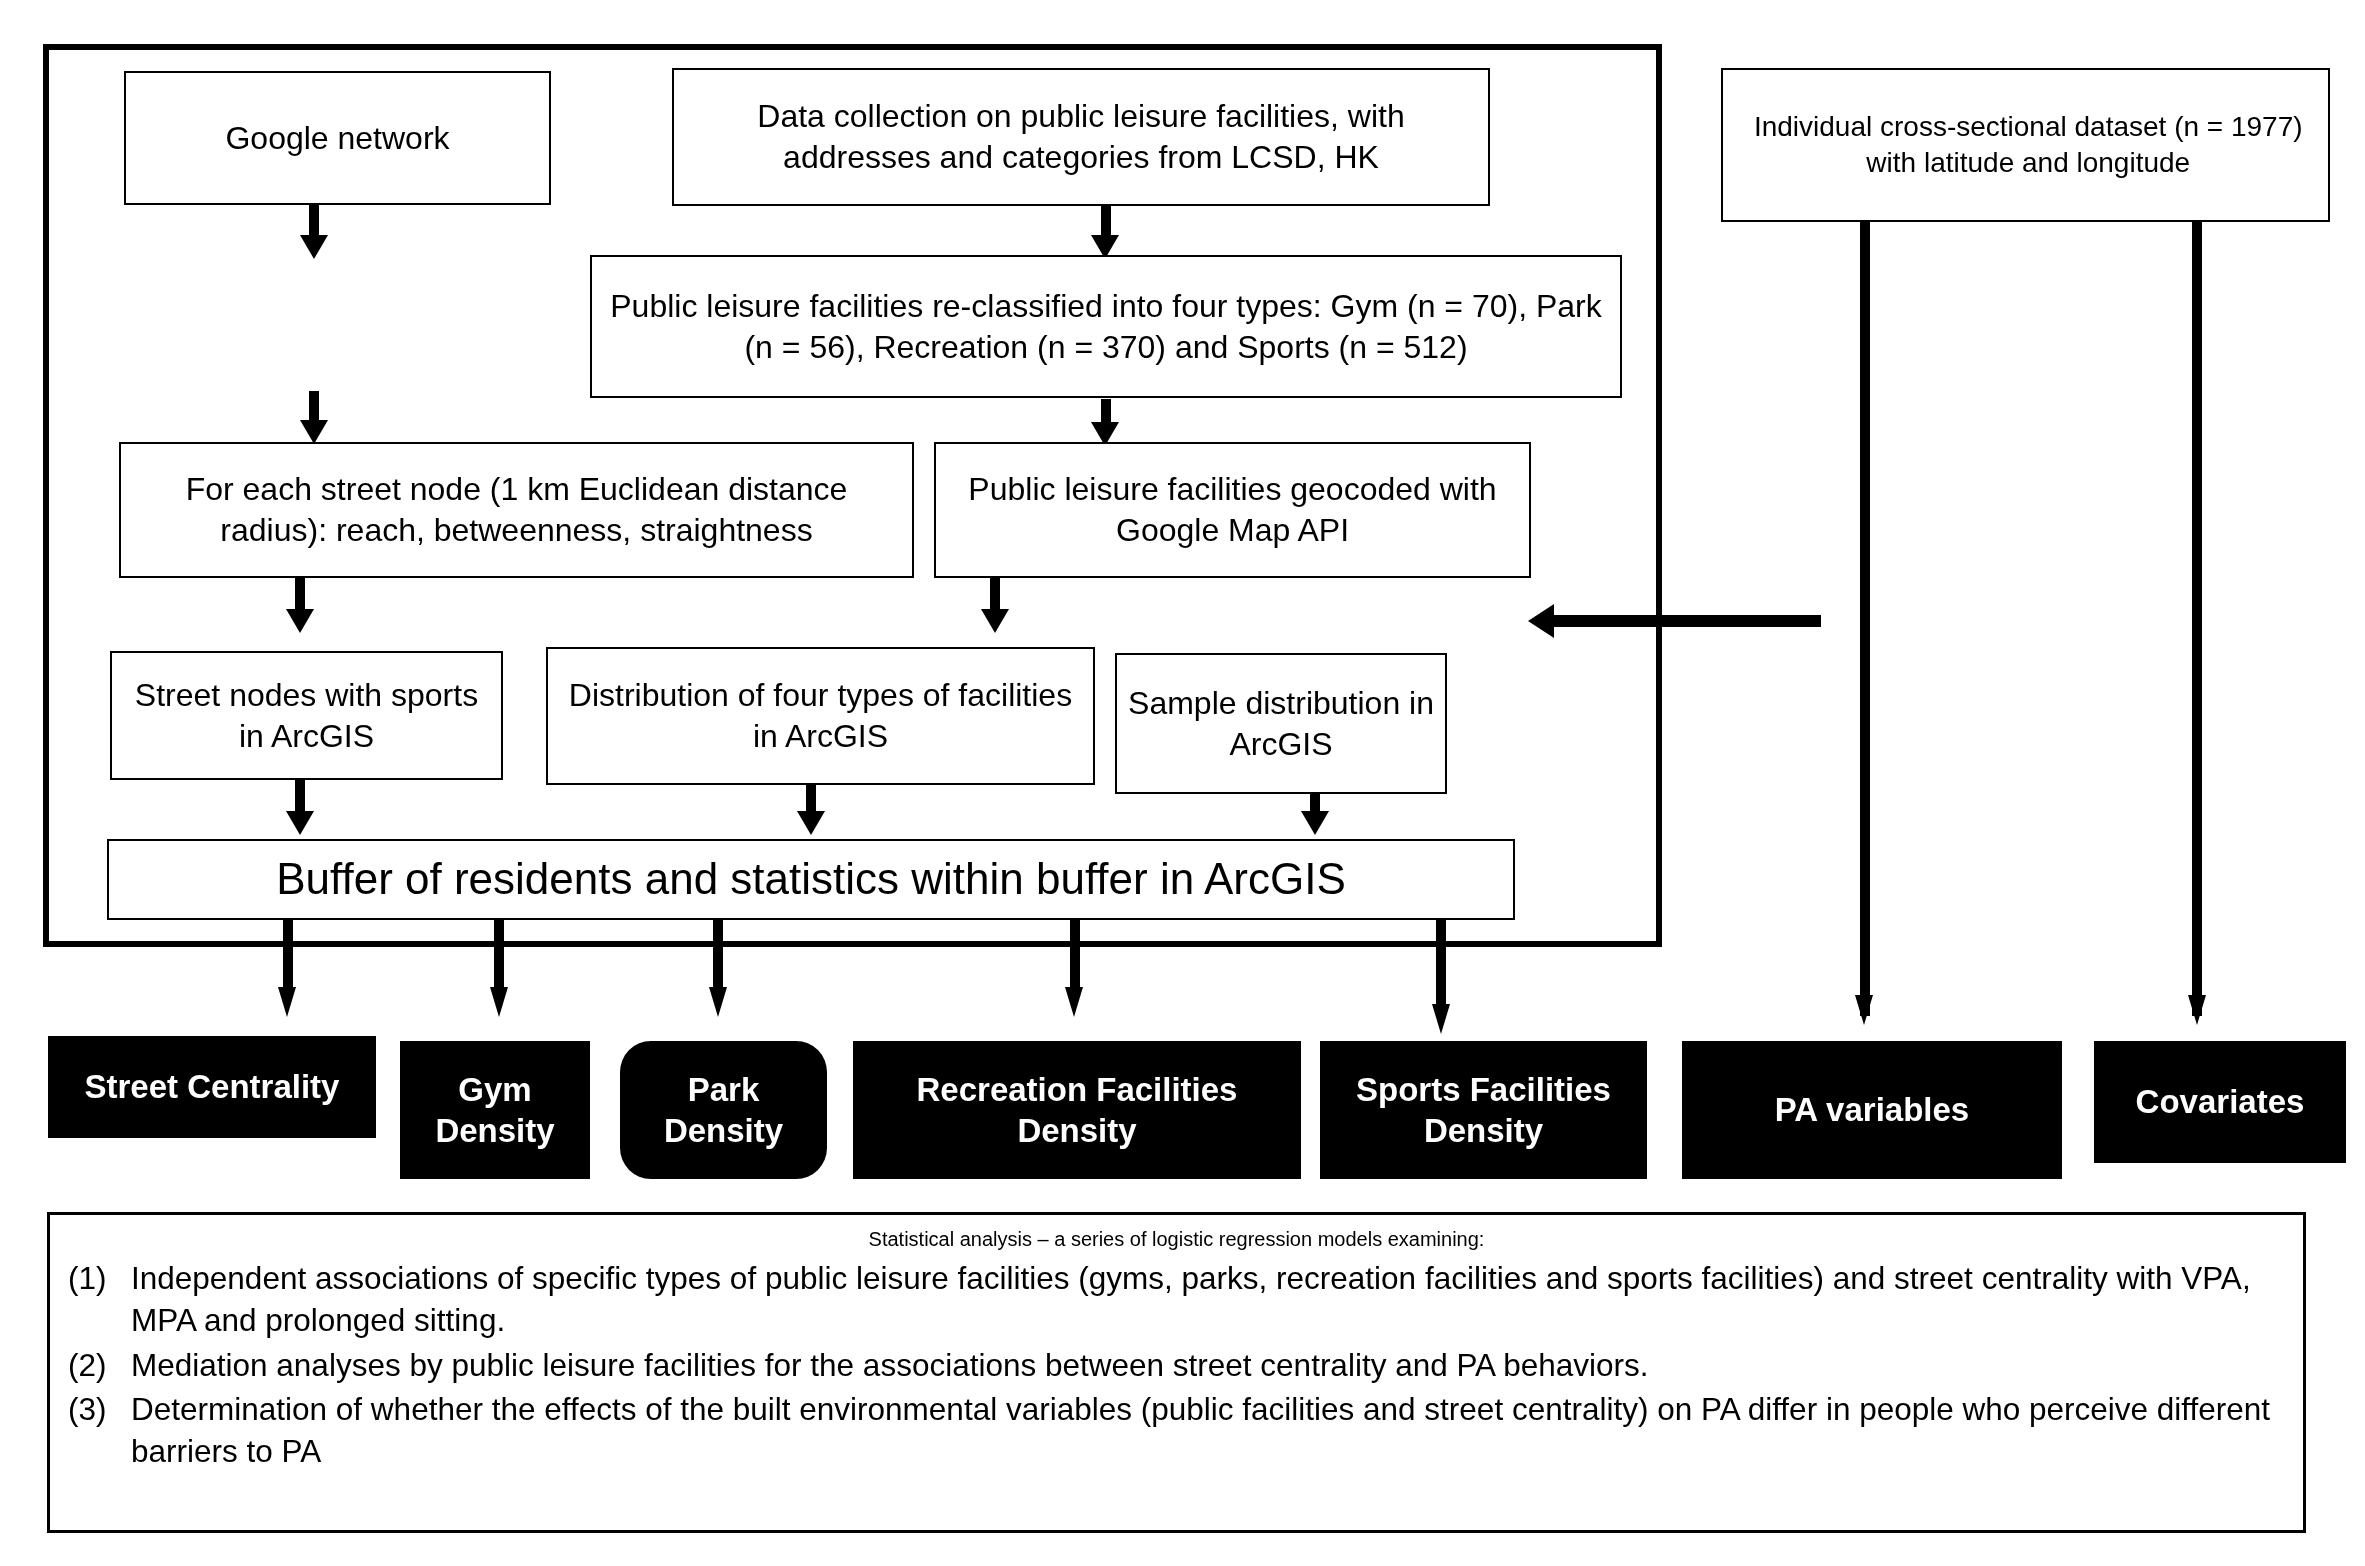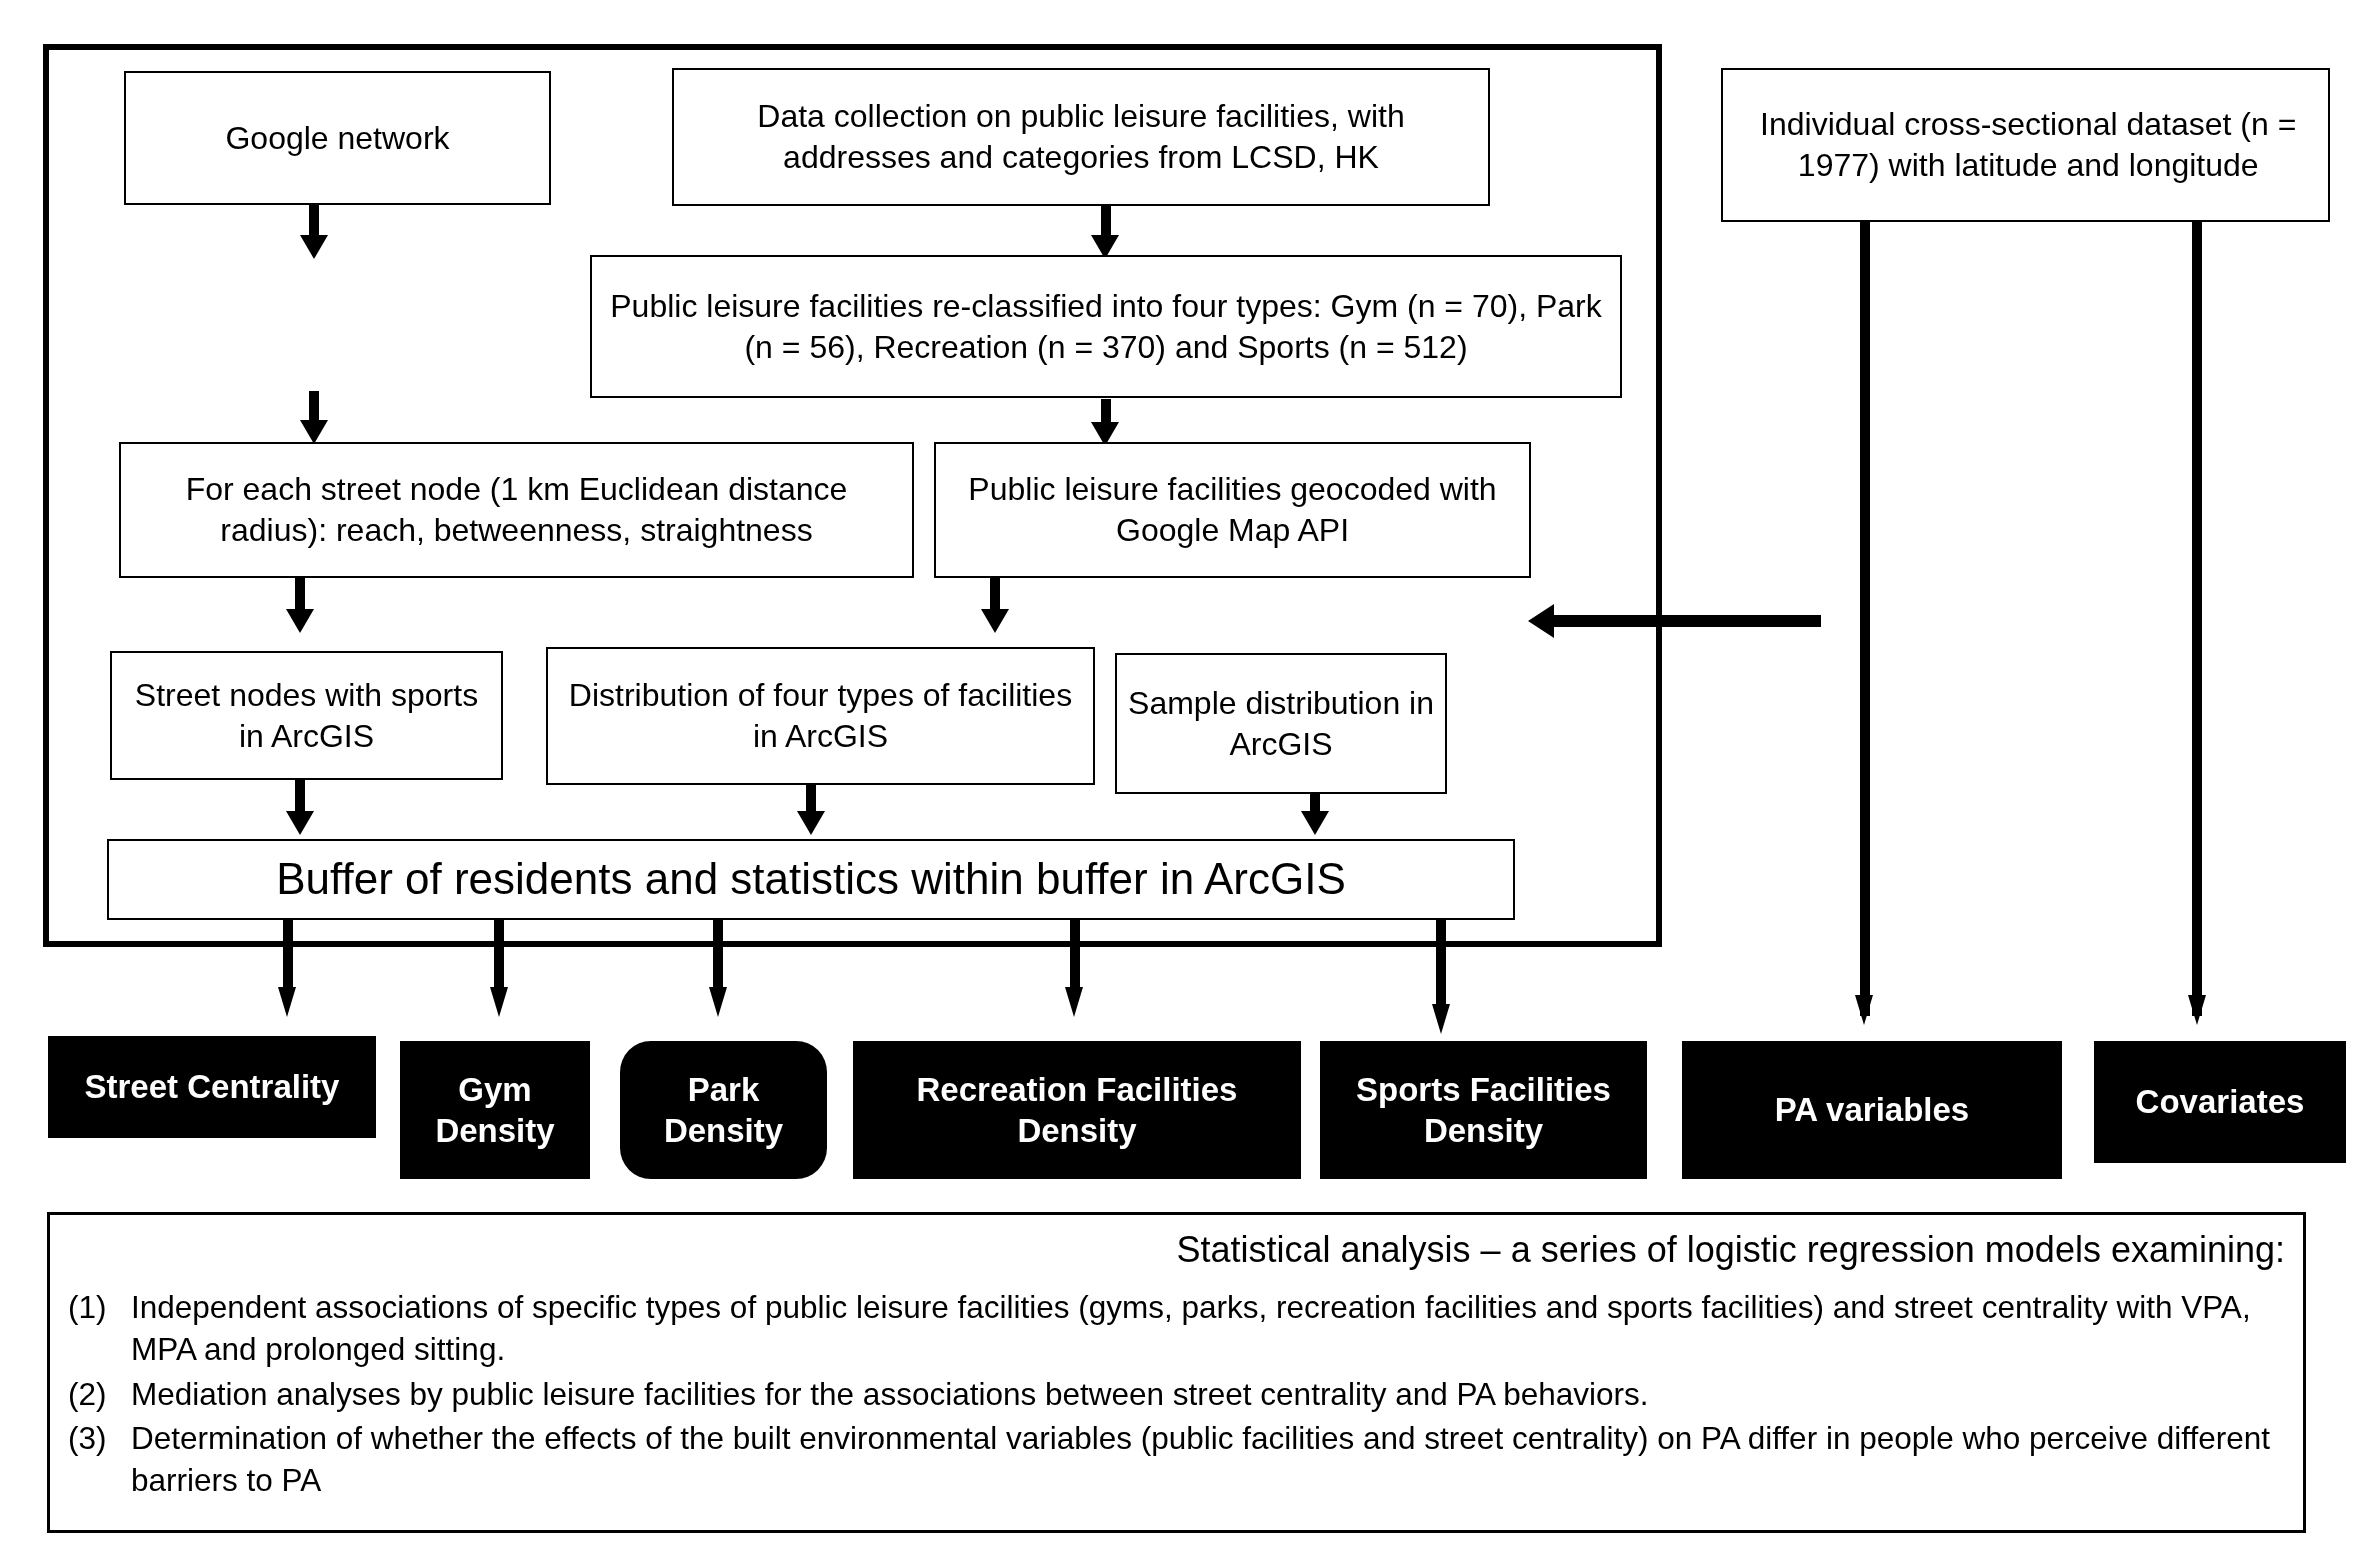--- a/index.html
+++ b/index.html
@@ -86,24 +86,24 @@
   }
   
   .stats-panel {
     position: absolute;
     box-sizing: border-box;
     border: 3.2px solid #000000;
     background: #ffffff;
     padding: 10.7px 18px 13px 18px;
   }
   .stats-head {
-    text-align: right;
-    font-size: 36px;
+    text-align: center;
+    font-size: 20px;
     line-height: 1.32;
-    margin-bottom: 13px;
+    margin-bottom: 5px;
   }
   .stats-item {
     display: flex;
     font-size: 31.5px;
     line-height: 1.34;
     margin-top: 2.1px;
   }
   .stats-num {
     flex: 0 0 auto;
     width: 63px;
@@ -120,21 +120,21 @@
   <div class="outer-frame" style="left:43px; top:44px; width:1619px; height:903px;"></div>
 
   <div class="box" style="left:124px; top:71px; width:427px; height:134px; font-size:32px;">
     <span class="txt">Google network</span>
   </div>
 
   <div class="box" style="left:672px; top:68px; width:818px; height:138px; font-size:32px;">
     <span class="txt">Data collection on public leisure facilities, with addresses and categories from LCSD, HK</span>
   </div>
 
-  <div class="box" style="left:1721px; top:68px; width:609px; height:154px; font-size:32px;padding-left:14px;">
+  <div class="box" style="left:1721px; top:68px; width:609px; height:154px; font-size:28px;padding-left:14px;">
     <span class="txt">Individual cross-sectional dataset (n = 1977) with latitude and longitude</span>
   </div>
 
   <div class="vline" style="left:309px; top:204px; width:9.6px; height:40px;"></div>
   <div class="arrowhead-down" style="left:300px; top:235px;"></div>
 
   <div class="vline" style="left:1101px; top:206px; width:9.6px; height:38px;"></div>
   <div class="arrowhead-down" style="left:1091px; top:235px;"></div>
 
 

